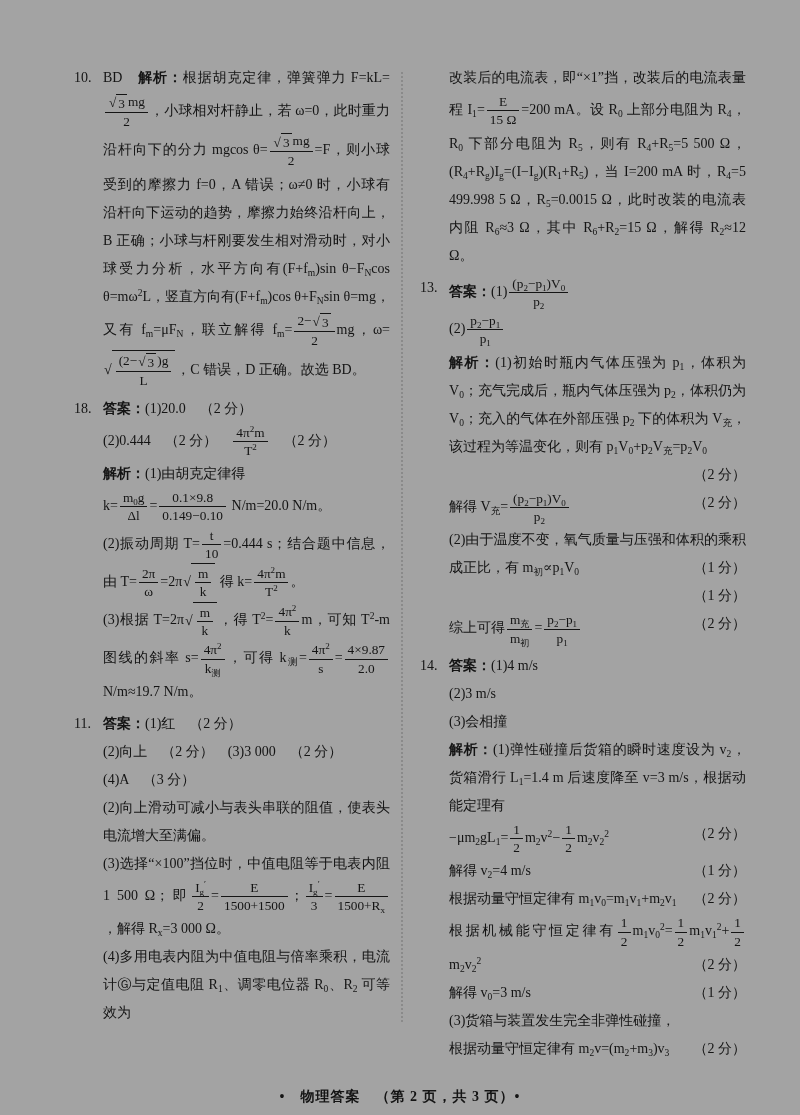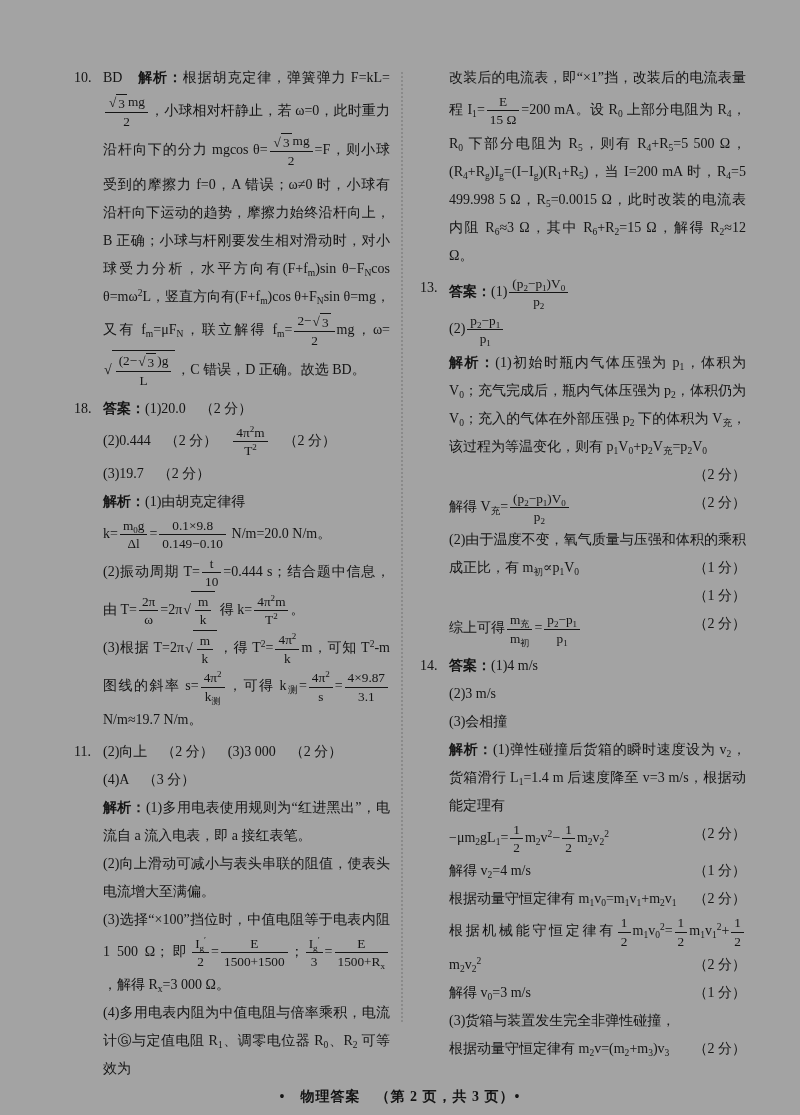--- a/index.html
+++ b/index.html
@@ -62,21 +62,20 @@
                   </span></span>
               </span>，C 错误，D 正确。故选 BD。</span></div>
         </div>
         <div class="item">
           <span class="item-num">18.</span>
           <div class="para"><span><span class="bold">答案：</span>(1)20.0　（2 分）</span></div>
           <div class="para"><span>(2)0.444　（2 分）　<span class="frac">
                 <span class="num">4π<sup>2</sup>m</span>
                 <span class="den">T<sup>2</sup></span>
               </span>　（2 分）</span></div>
-          <div class="para"><span>(3)19.7　（2 分）</span></div>
           <div class="para"><span><span class="bold">解析：</span>(1)由胡克定律得</span></div>
           <div class="para"><span>k=<span class="frac">
                 <span class="num">m<sub>0</sub>g</span>
                 <span class="den">Δl</span>
               </span>=<span class="frac">
                 <span class="num">0.1×9.8</span>
                 <span class="den">0.149−0.10</span>
               </span> N/m=20.0 N/m。</span></div>
           <div class="para"><span>(2)振动周期 T=<span class="frac">
                 <span class="num">t</span>
@@ -102,28 +101,28 @@
                 <span class="num">4π<sup>2</sup></span>
                 <span class="den">k</span>
               </span>m，可知 T<sup>2</sup>-m 图线的斜率 s=<span class="frac">
                 <span class="num">4π<sup>2</sup></span>
                 <span class="den">k<sub>测</sub></span>
               </span>，可得 k<sub>测</sub>=<span class="frac">
                 <span class="num">4π<sup>2</sup></span>
                 <span class="den">s</span>
               </span>=<span class="frac">
                 <span class="num">4×9.87</span>
-                <span class="den">3.1</span>
+                <span class="den">2.0</span>
               </span> N/m≈19.7 N/m。</span></div>
         </div>
         <div class="item">
           <span class="item-num">11.</span>
+          <div class="para"><span><span class="bold">答案：</span>(1)红　（2 分）</span></div>
           <div class="para"><span>(2)向上　（2 分）　(3)3 000　（2 分）</span></div>
           <div class="para"><span>(4)A　（3 分）</span></div>
-          <div class="para"><span><span class="bold">解析：</span>(1)多用电表使用规则为“红进黑出”，电流自 a 流入电表，即 a 接红表笔。</span></div>
           <div class="para"><span>(2)向上滑动可减小与表头串联的阻值，使表头电流增大至满偏。</span></div>
           <div class="para"><span>(3)选择“×100”挡位时，中值电阻等于电表内阻 1 500 Ω；即<span class="frac">
                 <span class="num">I<sub>g</sub><sup>′</sup></span>
                 <span class="den">2</span>
               </span>=<span class="frac">
                 <span class="num">E</span>
                 <span class="den">1500+1500</span>
               </span>；<span class="frac">
                 <span class="num">I<sub>g</sub><sup>′</sup></span>
                 <span class="den">3</span>

